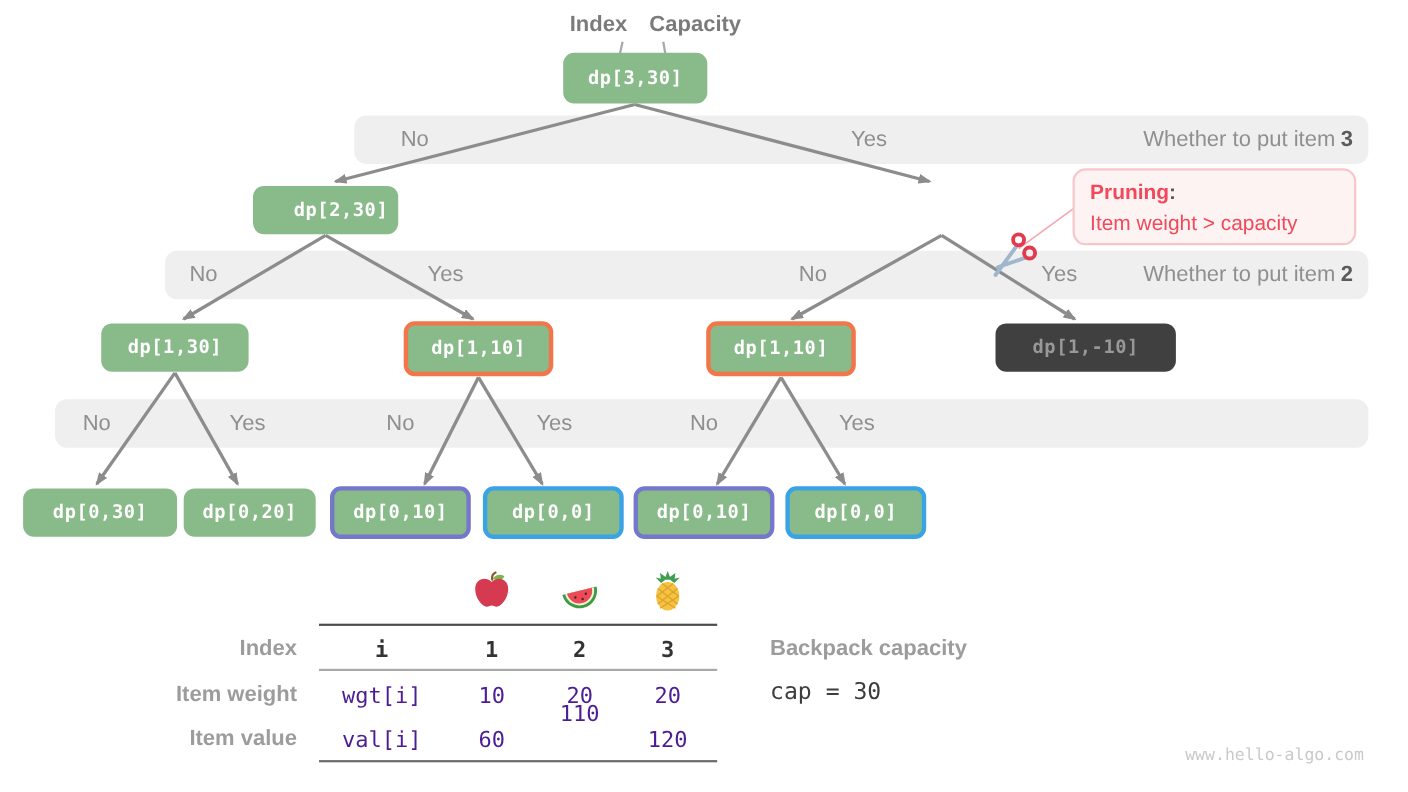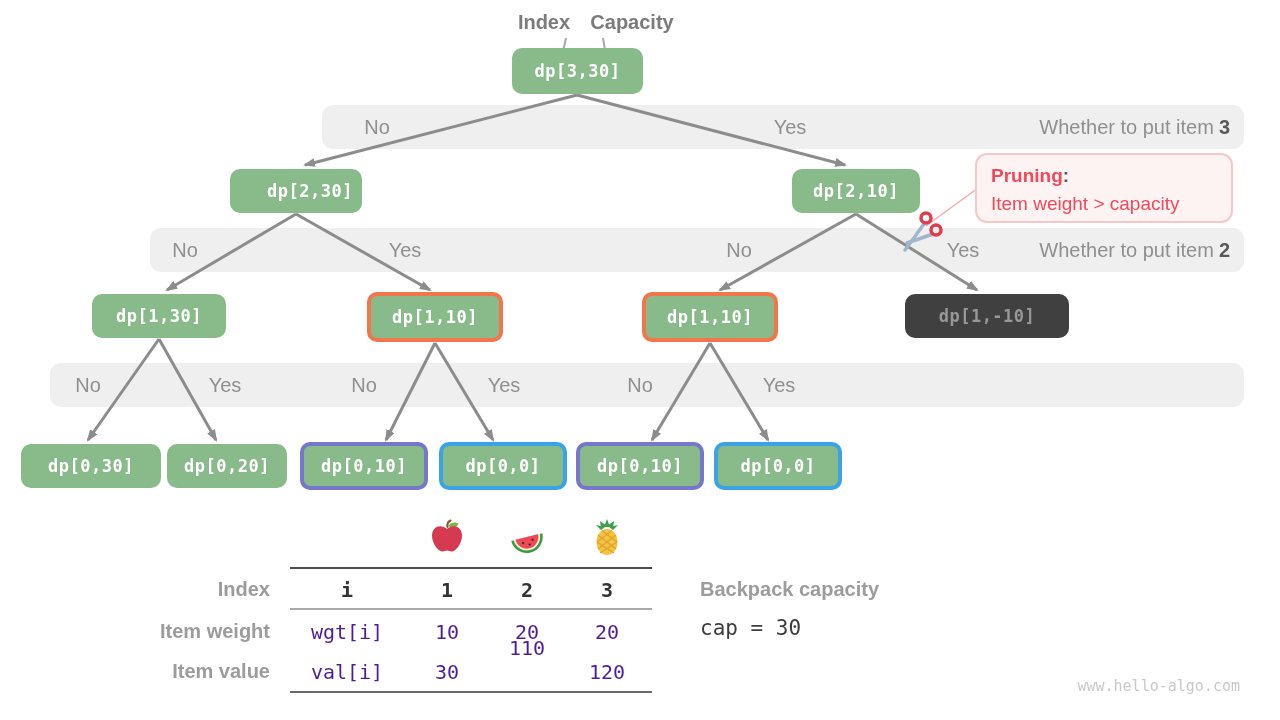--- a/index.html
+++ b/index.html
@@ -121,21 +121,20 @@
     <line x1="710" y1="343" x2="768" y2="440" stroke="#8c8c8c" stroke-width="3" marker-end="url(#ah)"></line>
 
     <line x1="978" y1="188" x2="926" y2="226" stroke="#f3a9b0" stroke-width="1.5"></line>
   </svg>
 
   <span class="top-label" style="left:544px;">Index</span>
   <span class="top-label" style="left:632px;">Capacity</span>
 
   <div class="node" style="left:512px;top:48px;width:131px;height:46px;">dp[3,30]</div>
   <div class="node" style="left:230px;top:169px;width:132px;height:44px;padding-left:28px;">dp[2,30]</div>
-  <div class="node" style="left:792px;top:169px;width:128px;height:44px;">dp[2,10]</div>
   <div class="node" style="left:92px;top:294px;width:134px;height:44px;">dp[1,30]</div>
   <div class="node b-orange" style="left:367px;top:292px;width:136px;height:50px;">dp[1,10]</div>
   <div class="node b-orange" style="left:642px;top:292px;width:136px;height:50px;">dp[1,10]</div>
   <div class="node gray" style="left:905px;top:294px;width:164px;height:44px;">dp[1,-10]</div>
   <div class="node" style="left:21px;top:444px;width:140px;height:44px;">dp[0,30]</div>
   <div class="node" style="left:167px;top:444px;width:120px;height:44px;">dp[0,20]</div>
   <div class="node b-purple" style="left:300px;top:442px;width:128px;height:48px;">dp[0,10]</div>
   <div class="node b-blue" style="left:439px;top:442px;width:128px;height:48px;">dp[0,0]</div>
   <div class="node b-purple" style="left:576px;top:442px;width:128px;height:48px;">dp[0,10]</div>
   <div class="node b-blue" style="left:714px;top:442px;width:128px;height:48px;">dp[0,0]</div>
@@ -202,21 +201,21 @@
   <span class="cell hdr" style="left:447px;top:578px;">1</span>
   <span class="cell hdr" style="left:527px;top:578px;">2</span>
   <span class="cell hdr" style="left:607px;top:578px;">3</span>
 
   <span class="cell" style="left:347px;top:620px;">wgt[i]</span>
   <span class="cell" style="left:447px;top:620px;">10</span>
   <span class="cell" style="left:527px;top:620px;">20</span>
   <span class="cell" style="left:607px;top:620px;">20</span>
 
   <span class="cell" style="left:347px;top:660px;">val[i]</span>
-  <span class="cell" style="left:447px;top:660px;">30</span>
+  <span class="cell" style="left:447px;top:660px;">60</span>
   <span class="cell" style="left:527px;top:636px;">110</span>
   <span class="cell" style="left:607px;top:660px;">120</span>
 
   <span class="capacity-label">Backpack capacity</span>
   <span class="capacity-value">cap = 30</span>
 
   <span class="watermark">www.hello-algo.com</span>
 
 </div>
 

